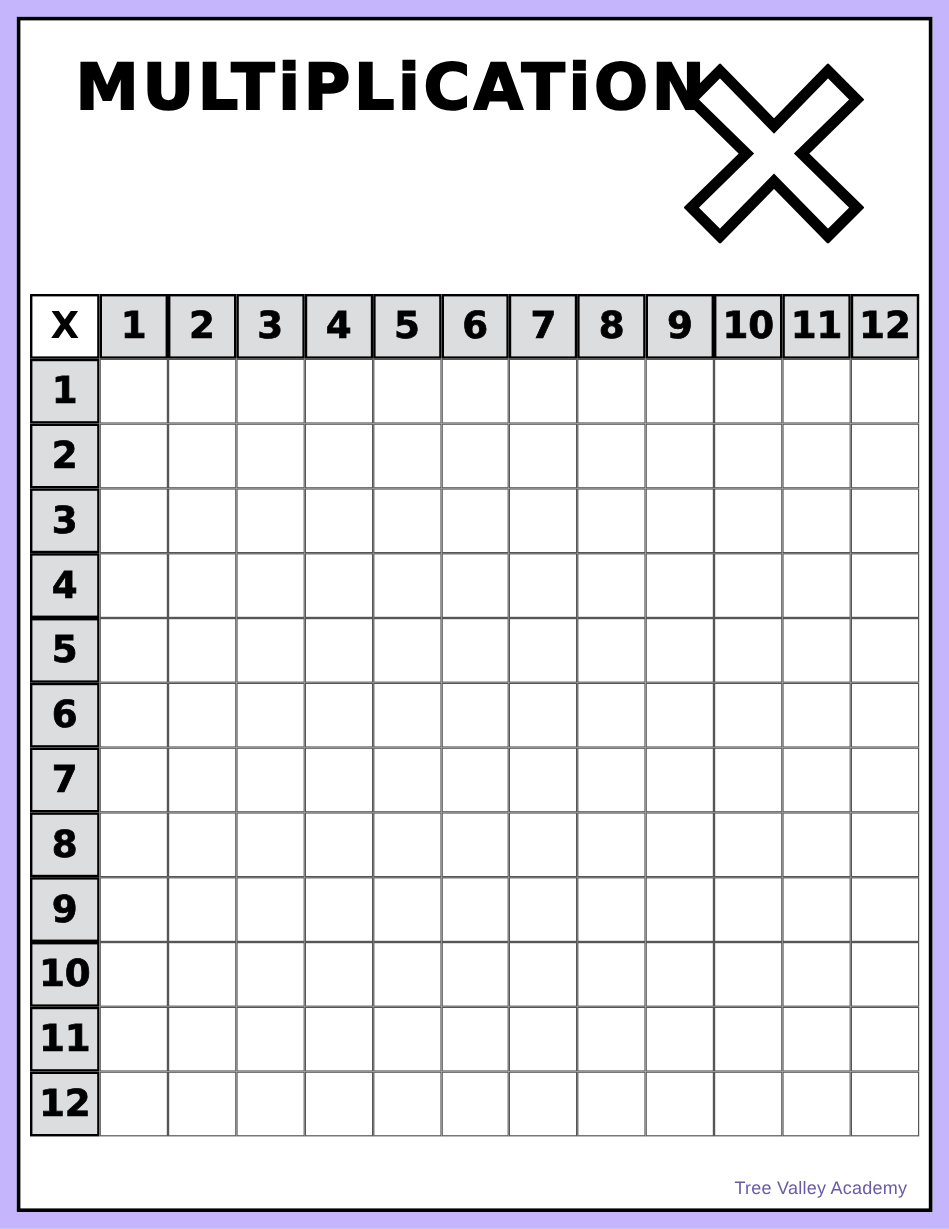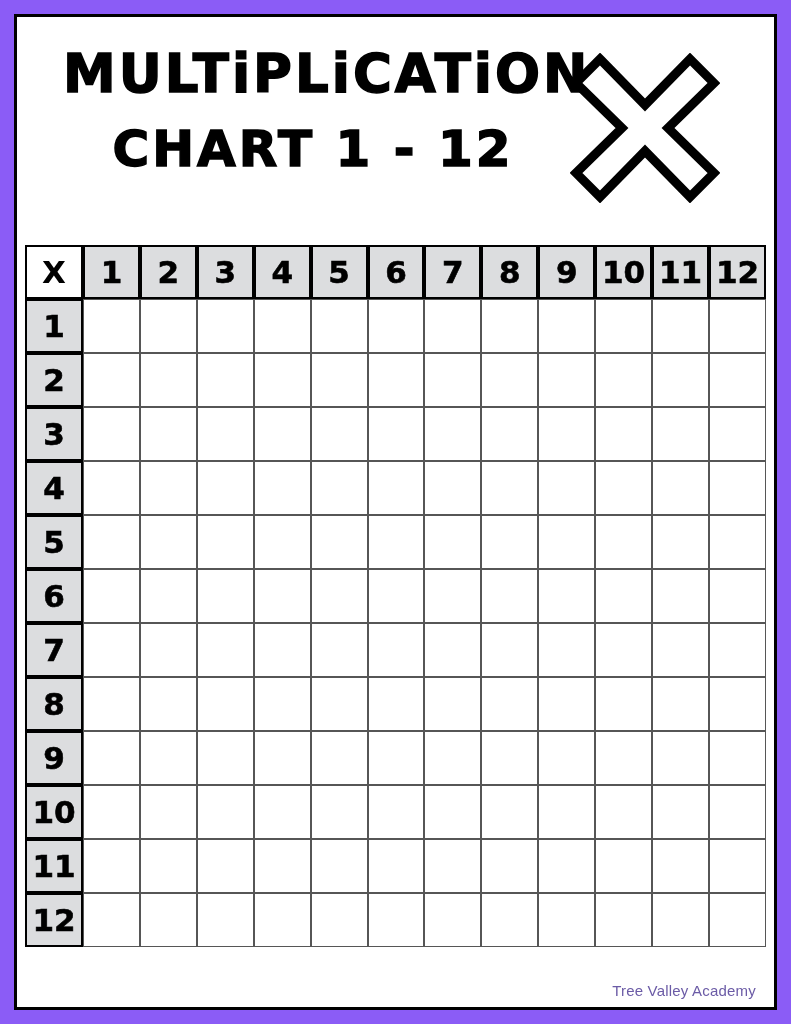--- a/index.html
+++ b/index.html
@@ -11,21 +11,21 @@
     width: 791px;
     height: 1024px;
     font-family: "Liberation Sans", sans-serif;
     overflow: hidden;
   }
 
   .page {
     position: relative;
     width: 791px;
     height: 1024px;
-    background: #8b5cf6;
+    background: #c4b5fd;
     box-sizing: border-box;
     padding: 14px;
   }
 
   .sheet {
     position: relative;
     width: 100%;
     height: 100%;
     border: 3px solid #000000;
     box-sizing: border-box;
@@ -142,21 +142,20 @@
 </style>
 </head>
 <body>
 
 <div class="page">
   <div class="sheet">
 
     <div class="header">
       <div class="title-block">
         <div class="title-line title-line1">MULTiPLiCATiON</div>
-        <div class="title-line title-line2">CHART 1 - 12</div>
       </div>
 
       <div class="x-mark">
         <svg width="150" height="150" viewBox="0 0 150 150" aria-hidden="true">
           <polygon points="30,6 75,52 120,6 144,30 98,75 144,120 120,144 75,98 30,144 6,120 52,75 6,30" fill="#ffffff" stroke="#000000" stroke-width="9" stroke-linejoin="miter"></polygon>
         </svg>
       </div>
     </div>
 
     <div class="table-wrap">

